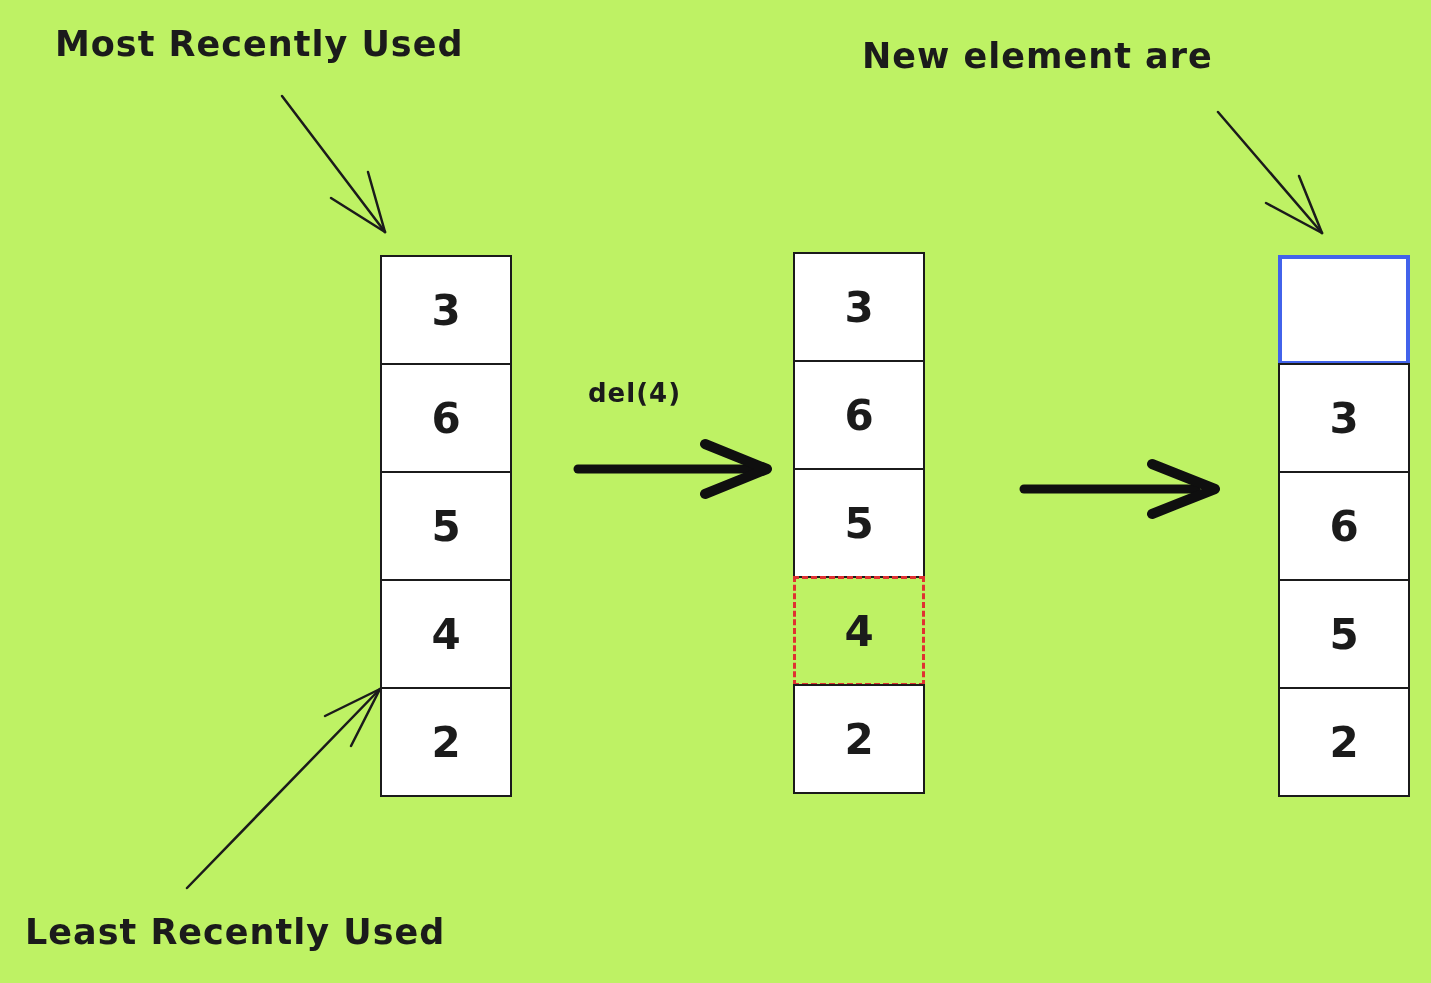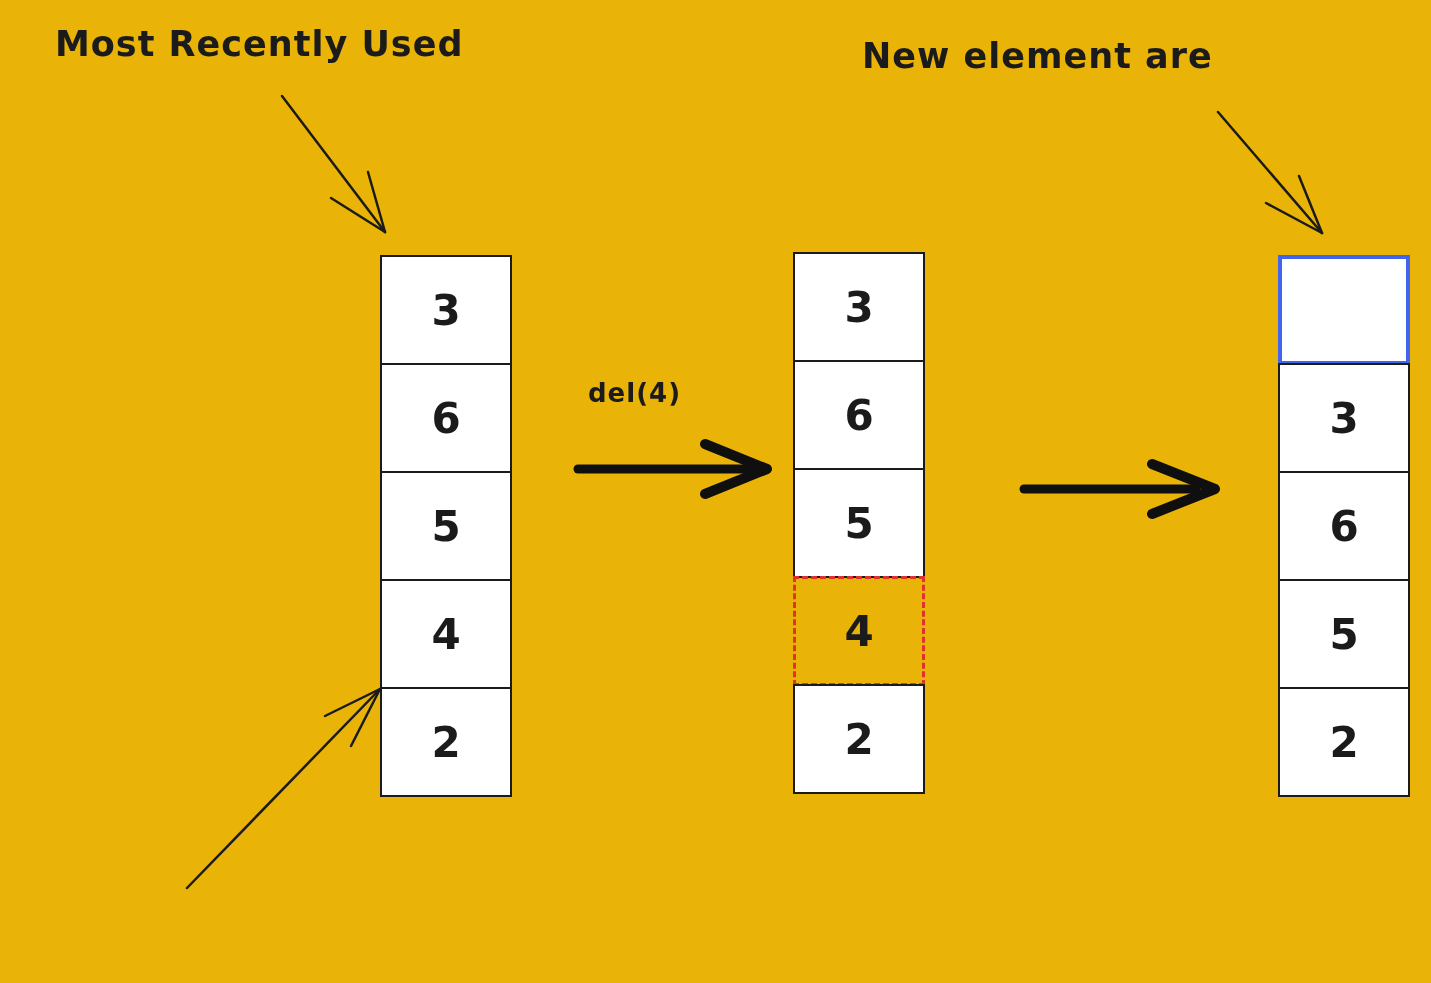--- a/index.html
+++ b/index.html
@@ -1,19 +1,19 @@
 <!DOCTYPE html>
 <html style="--ink: #1b1b1b; --red: #e03131; --blue: #4263eb;"><head>
 <meta charset="utf-8">
 <style>
   html,body{margin:0;padding:0;background:#ffffff;}
   .canvas{
     position:relative;
     width:1431px;height:983px;
-    background:#eab308;
+    background:#bef264;
     font-family:"DejaVu Sans", sans-serif;
     color:var(--ink,#1b1b1b);
     overflow:hidden;
   }
   .arrows{position:absolute;left:0;top:0;width:1431px;height:983px;pointer-events:none;}
   .label{
     position:absolute;
     font-size:35px;
     font-weight:600;
     letter-spacing:1px;
@@ -84,20 +84,21 @@
   </svg>
 
   <div class="label label-mru">Most Recently Used</div>
 
   <div class="label label-new">
     <div>New element are</div>
   </div>
 
   <div class="label label-del">del(4)</div>
 
+  <div class="label label-lru">Least Recently Used</div>
 
   <div class="stack stack-initial">
     <div class="cell">3</div>
     <div class="cell">6</div>
     <div class="cell">5</div>
     <div class="cell">4</div>
     <div class="cell">2</div>
   </div>
 
   <div class="stack stack-middle">

